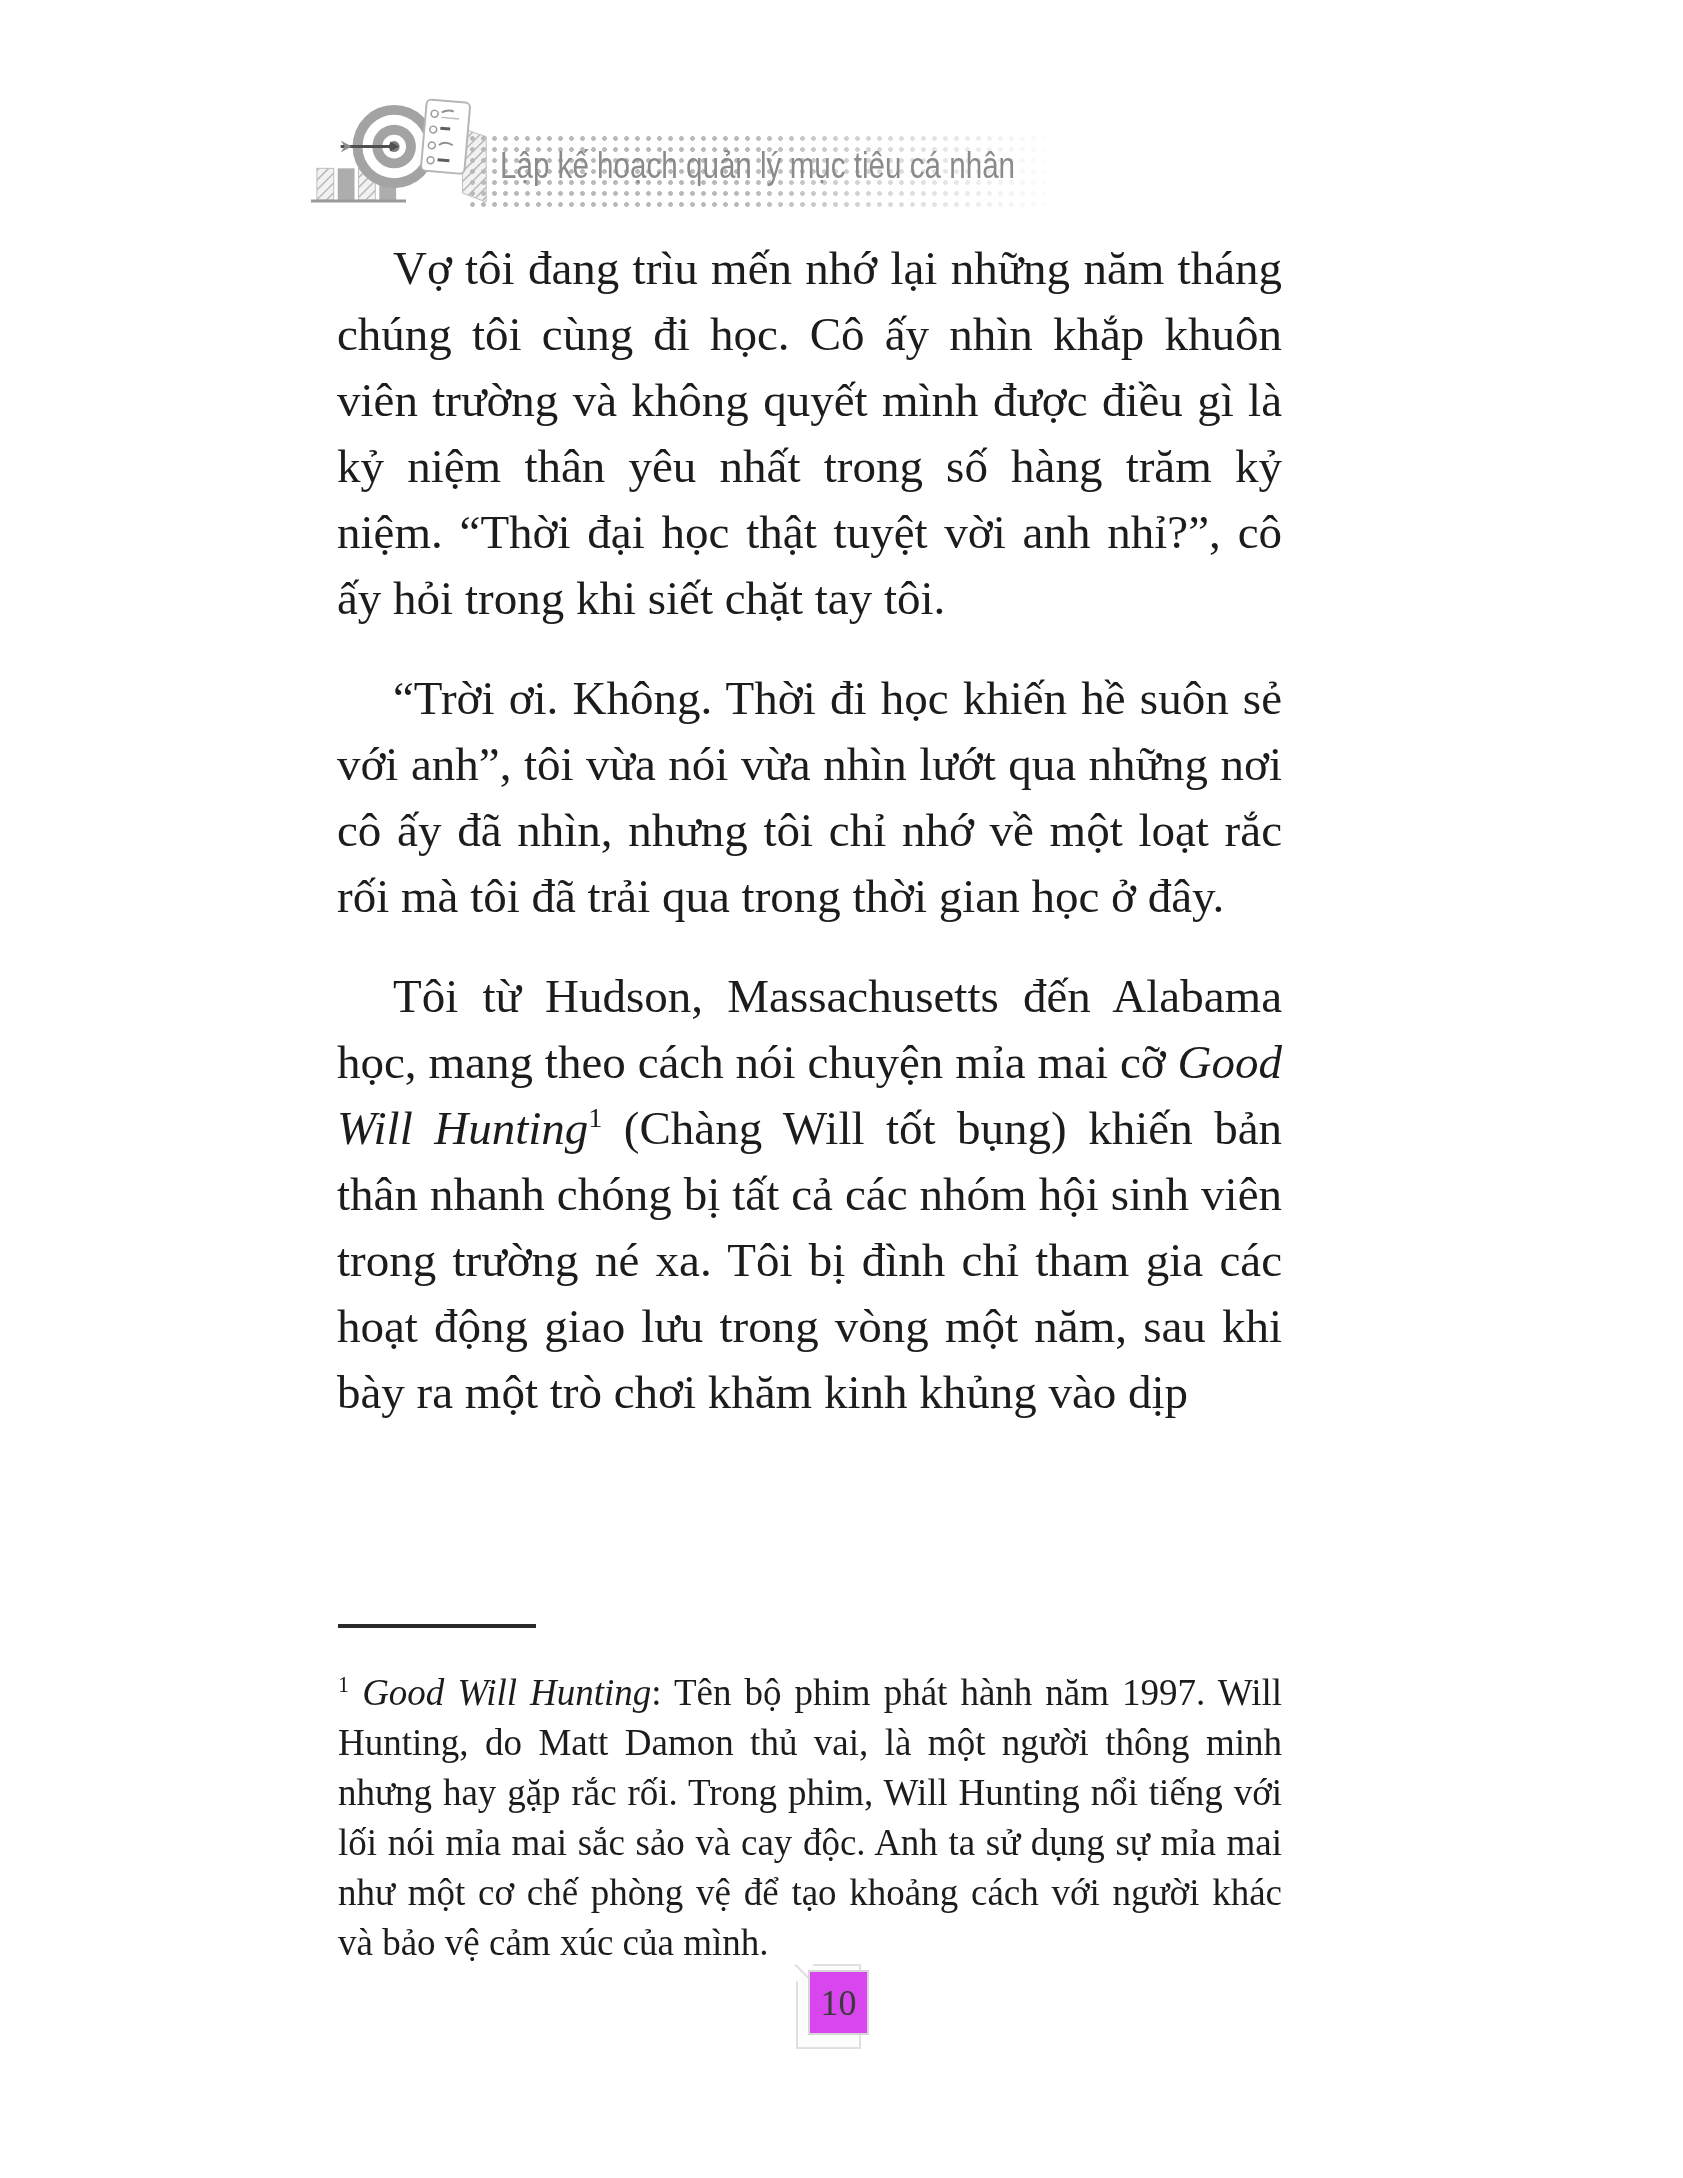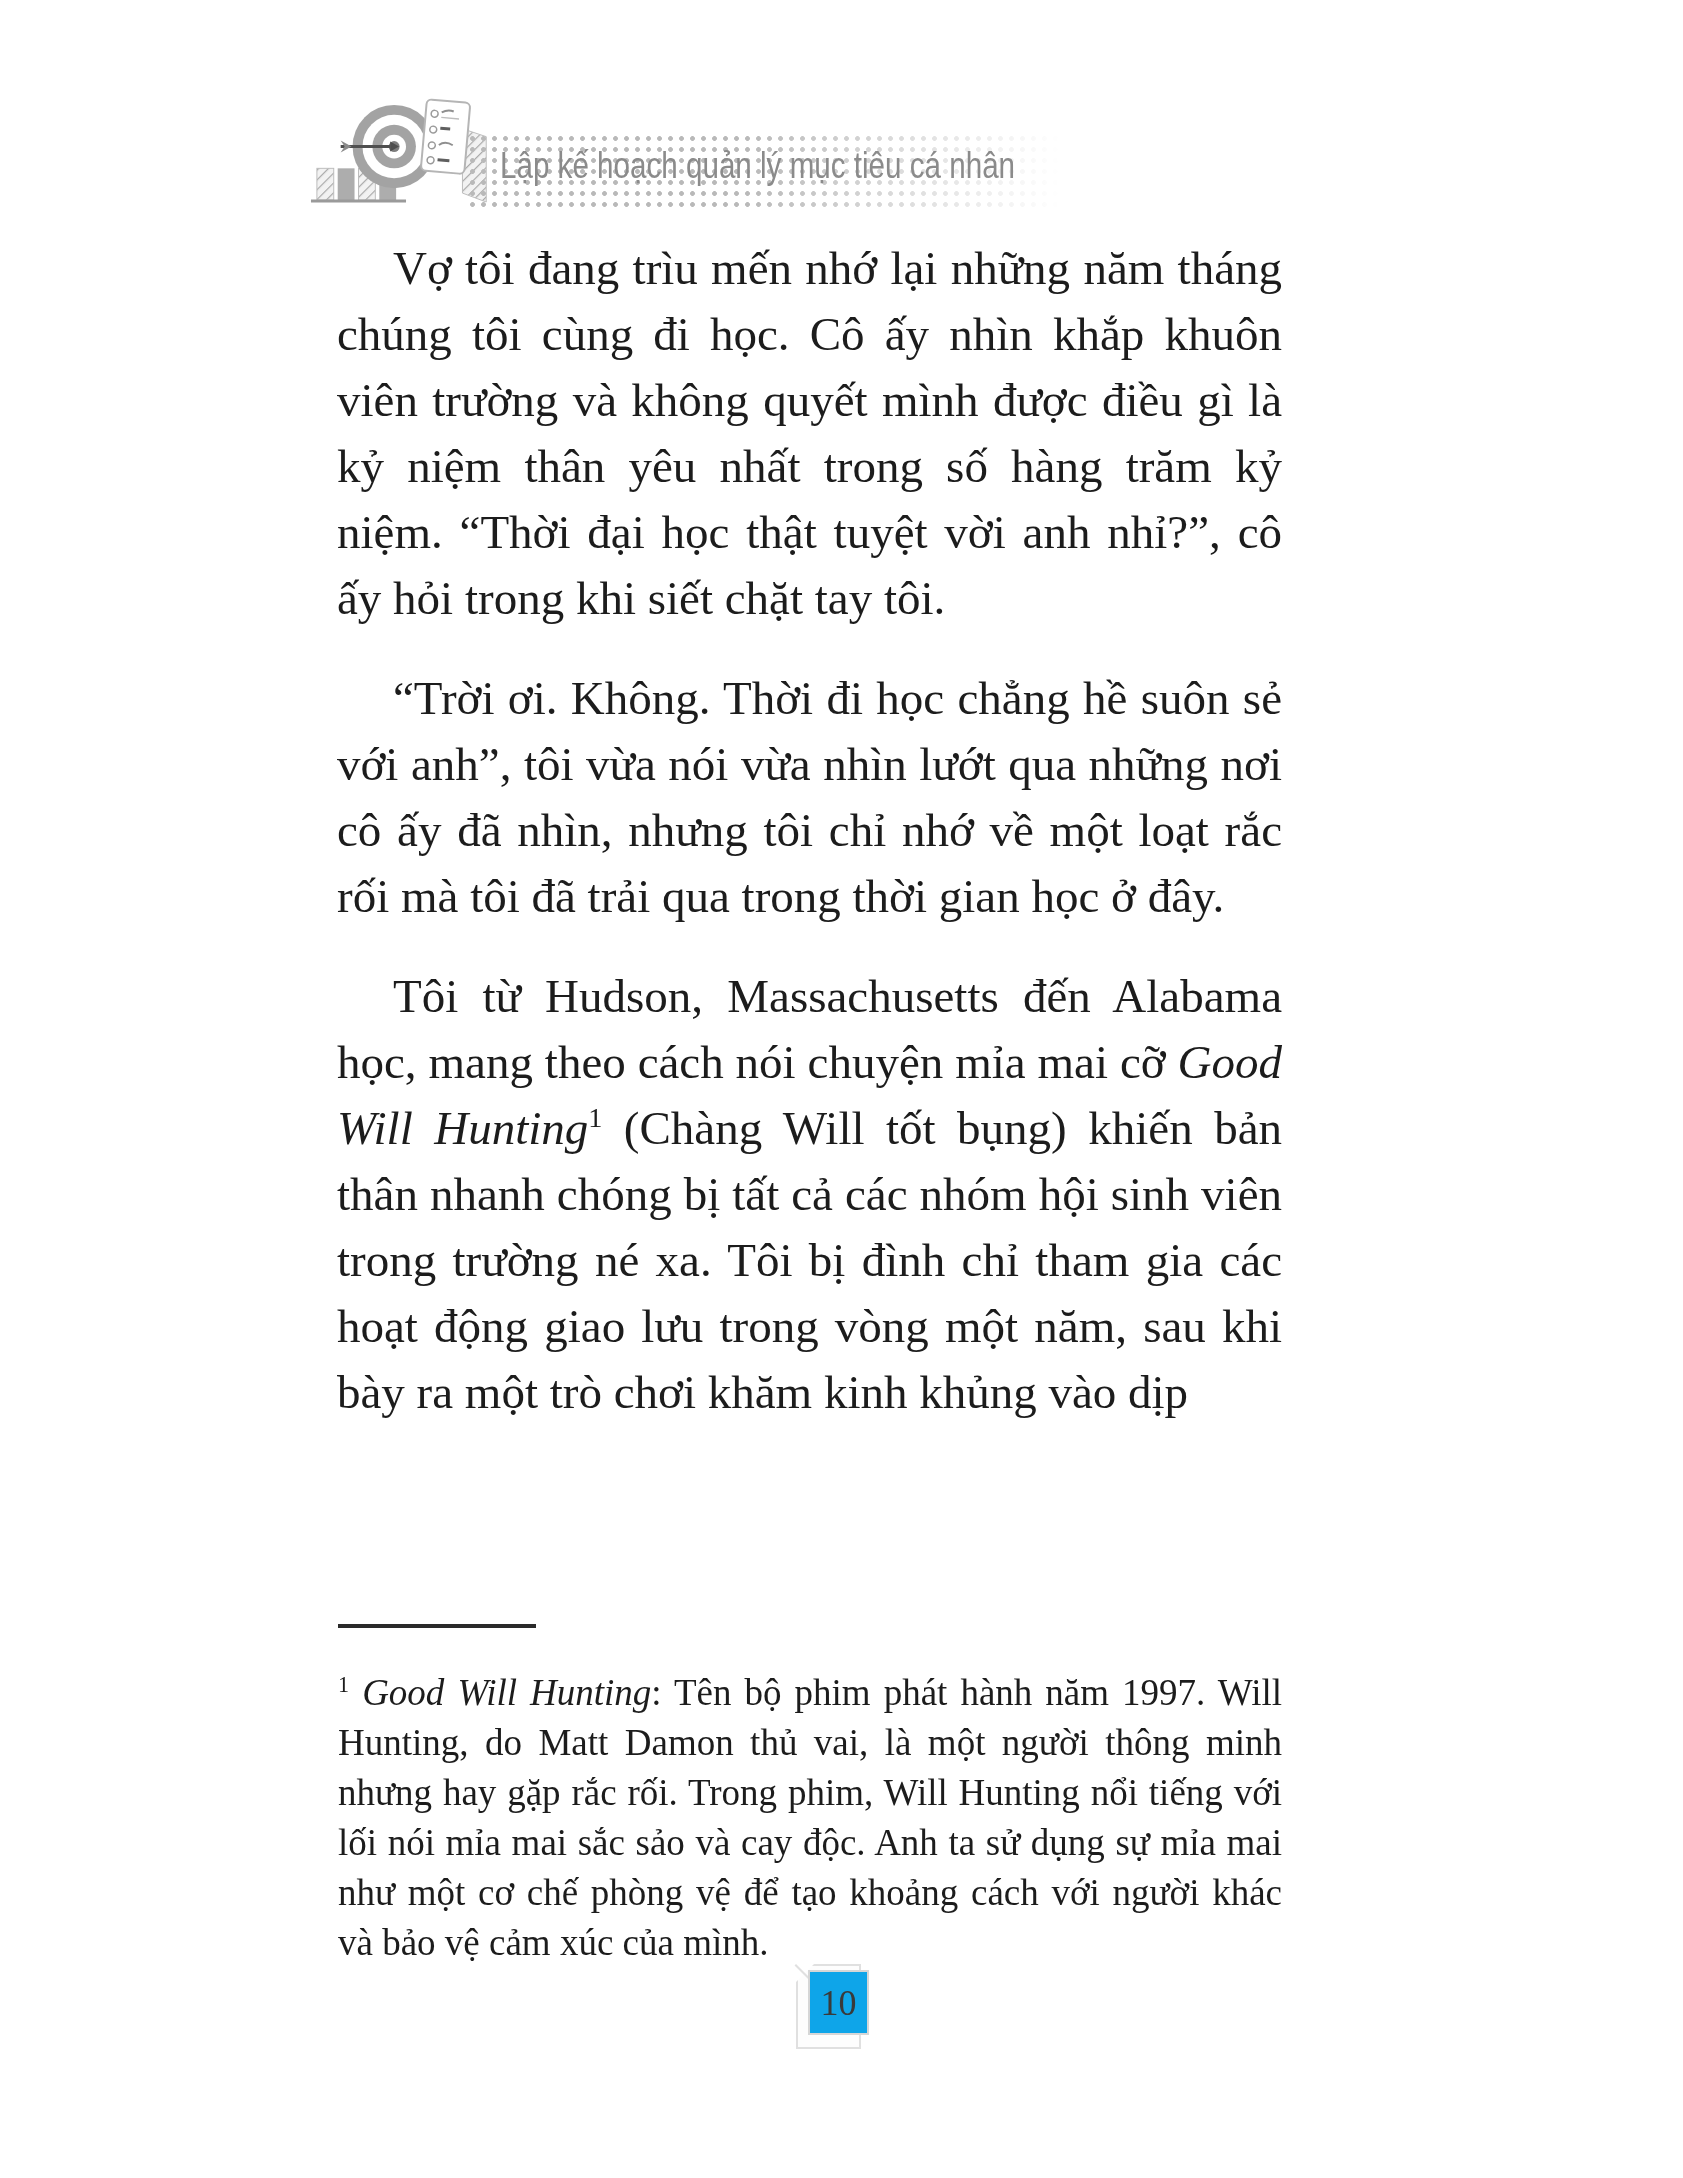--- a/index.html
+++ b/index.html
@@ -71,21 +71,21 @@
   }
   .doc-icon .fold-line {
     position: absolute; left: -2px; top: -2px; width: 24px; height: 2px;
     background: #e0e0e0; transform: rotate(45deg); transform-origin: 0 0;
   }
   .doc-icon .line {
     position: absolute; left: 10px; height: 4px; background: #dcdcdc; width: 40px;
   }
   .page-num-box {
     position: absolute; left: 26px; top: 20px; width: 57px; height: 61px;
-    background: #0ea5e9; border: 2px solid #d6d6d6;
+    background: #d946ef; border: 2px solid #d6d6d6;
     display: flex; align-items: center; justify-content: center;
     font-size: 36px; color: #3a3a3a; font-family: "Liberation Serif", serif;
   }
 </style>
 </head>
 <body>
 
 <div class="page">
 
   <div class="header">
@@ -136,21 +136,21 @@
   </div>
 
   <div class="content">
 
 
     <p class="indent">
       <span>Vợ tôi đang trìu mến nhớ lại những năm tháng chúng tôi cùng đi học. Cô ấy nhìn khắp khuôn viên trường và không quyết mình được điều gì là kỷ niệm thân yêu nhất trong số hàng trăm kỷ niệm. “Thời đại học thật tuyệt vời anh nhỉ?”, cô ấy hỏi trong khi siết chặt tay tôi.</span>
     </p>
 
     <p class="indent">
-      <span>“Trời ơi. Không. Thời đi học chẳng hề suôn sẻ với anh”, tôi vừa nói vừa nhìn lướt qua những nơi cô ấy đã nhìn, nhưng tôi chỉ nhớ về một loạt rắc rối mà tôi đã trải qua trong thời gian học ở đây.</span>
+      <span>“Trời ơi. Không. Thời đi học khiến hề suôn sẻ với anh”, tôi vừa nói vừa nhìn lướt qua những nơi cô ấy đã nhìn, nhưng tôi chỉ nhớ về một loạt rắc rối mà tôi đã trải qua trong thời gian học ở đây.</span>
     </p>
 
     <p class="indent">
       <span>Tôi từ Hudson, Massachusetts đến Alabama học, mang theo cách nói chuyện mỉa mai cỡ </span><span class="italic">Good Will Hunting</span><span class="sup">1</span><span> (Chàng Will tốt bụng) khiến bản thân nhanh chóng bị tất cả các nhóm hội sinh viên trong trường né xa. Tôi bị đình chỉ tham gia các hoạt động giao lưu trong vòng một năm, sau khi bày ra một trò chơi khăm kinh khủng vào dịp</span>
     </p>
 
   </div>
 
   <div class="footnote-rule"></div>
 

